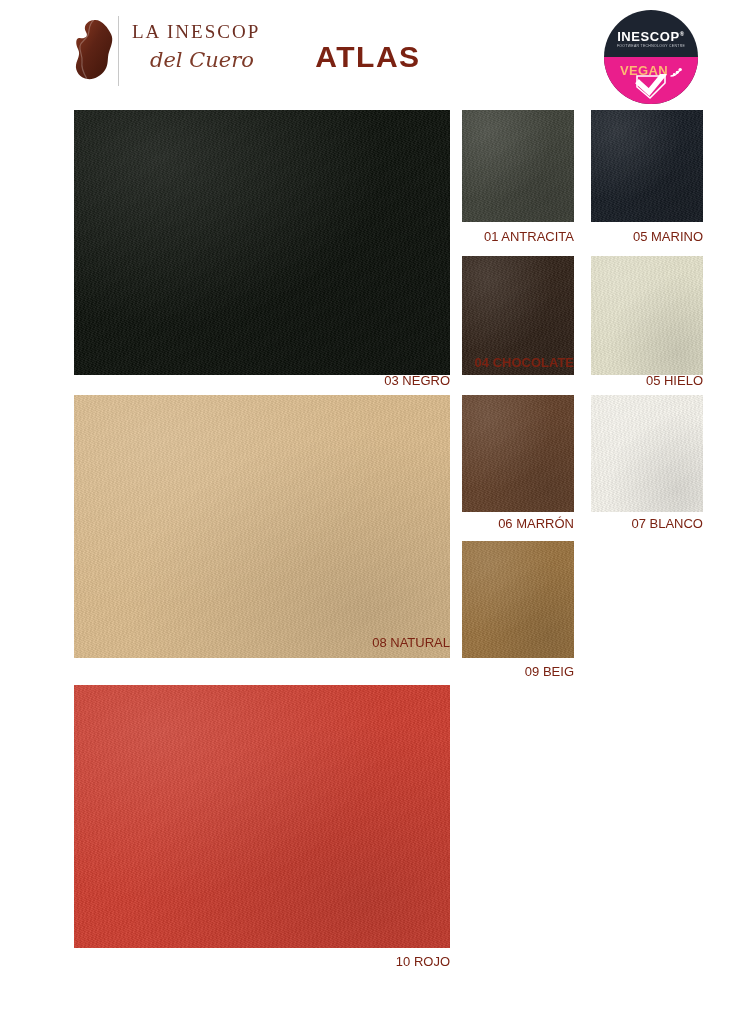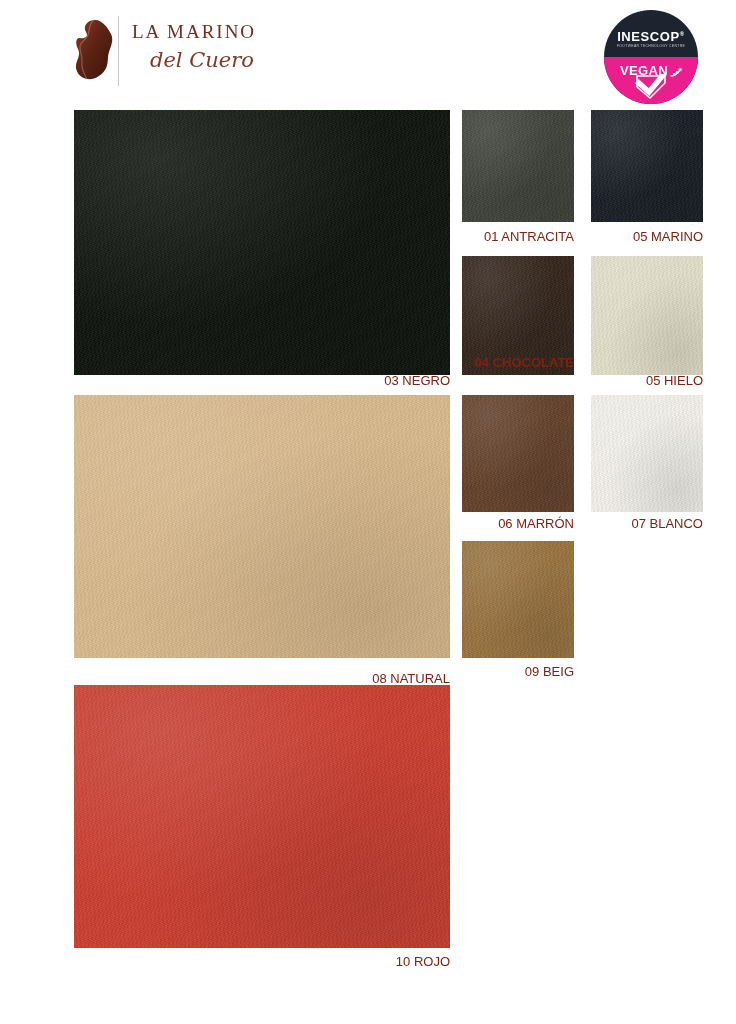--- a/index.html
+++ b/index.html
@@ -115,21 +115,21 @@
     transform: scaleY(1.15);
   }
   .badge-vegan-row {
     position: absolute;
     left: 0; top: 52px;
     width: 94px;
     text-align: center;
     line-height: 1;
   }
   .badge-vegan {
-    color: #ffffff;
+    color: #fdba74;
     font-size: 13px;
     font-weight: bold;
     letter-spacing: 0.4px;
   }
   .badge-sprout {
     display: inline-block;
     width: 12px; height: 11px;
     vertical-align: middle;
     margin-left: 2px;
   }
@@ -193,25 +193,26 @@
         </defs>
         <path d="M20 2 C12 3 9 9 12 14 C15 19 10 21 6 20 C2 19 1 25 4 31
                  C7 37 3 41 2 47 C1 53 6 60 13 61 C20 62 27 58 31 52
                  C35 46 33 40 35 34 C37 28 40 22 37 16 C34 10 28 1 20 2 Z" fill="url(#hideGrad)"></path>
         <path d="M20 2 C14 6 16 12 14 17 C12 22 7 23 6 28 C5 33 9 38 8 44
                  C7 50 10 56 13 61" fill="none" stroke="#ffffff" stroke-opacity="0.25" stroke-width="1.2"></path>
       </svg>
     </span>
     <span class="logo-divider"></span>
     <div class="logo-text">
-      <div class="logo-line1">LA MARINO</div>
+      <div class="logo-line1">LA INESCOP</div>
       <div class="logo-line2">del Cuero</div>
     </div>
   </div>
 
+  <div class="atlas-title">ATLAS</div>
 
   <div class="vegan-badge">
     <div class="badge-bottom"></div>
     <div class="badge-brand">
       <span>INESCOP</span><sup>®</sup>
     </div>
     <div class="badge-sub">FOOTWEAR TECHNOLOGY CENTRE</div>
     <div class="badge-vegan-row">
       <span class="badge-vegan">VEGAN</span><span class="badge-sprout"><svg width="12" height="11" viewBox="0 0 12 11">
             <path d="M1 9 C4 9 7 7 10 3" stroke="#ffffff" stroke-width="1.4" fill="none" stroke-linecap="round"></path>
@@ -238,18 +239,18 @@
     <div class="swatch-label" style="left: 250px; top: 374px; width: 200px;">03 NEGRO</div>
     <div class="swatch" style="left: 462px; top: 256px; width: 112px; height: 119px; background-color: rgb(51, 36, 26);"></div>
     <div class="swatch-label" style="left: 462px; top: 356px; width: 112px; font-weight: bold;">04 CHOCOLATE</div>
     <div class="swatch" style="left: 591px; top: 256px; width: 112px; height: 119px; background-color: rgb(230, 228, 205);"></div>
     <div class="swatch-label" style="left: 591px; top: 374px; width: 112px;">05 HIELO</div>
     <div class="swatch" style="left: 462px; top: 395px; width: 112px; height: 117px; background-color: rgb(100, 65, 42);"></div>
     <div class="swatch-label" style="left: 462px; top: 517px; width: 112px;">06 MARRÓN</div>
     <div class="swatch" style="left: 591px; top: 395px; width: 112px; height: 117px; background-color: rgb(247, 245, 238);"></div>
     <div class="swatch-label" style="left: 591px; top: 517px; width: 112px;">07 BLANCO</div>
     <div class="swatch" style="left: 74px; top: 395px; width: 376px; height: 263px; background-color: rgb(221, 189, 142);"></div>
-    <div class="swatch-label" style="left: 250px; top: 672px; width: 200px;">08 NATURAL</div>
+    <div class="swatch-label" style="left: 250px; top: 636px; width: 200px;">08 NATURAL</div>
     <div class="swatch" style="left: 462px; top: 541px; width: 112px; height: 117px; background-color: rgb(155, 116, 64);"></div>
     <div class="swatch-label" style="left: 462px; top: 665px; width: 112px;">09 BEIG</div>
     <div class="swatch" style="left: 74px; top: 685px; width: 376px; height: 263px; background-color: rgb(207, 62, 48);"></div>
     <div class="swatch-label" style="left: 250px; top: 955px; width: 200px;">10 ROJO</div>
   </div>
 
 </body></html>

